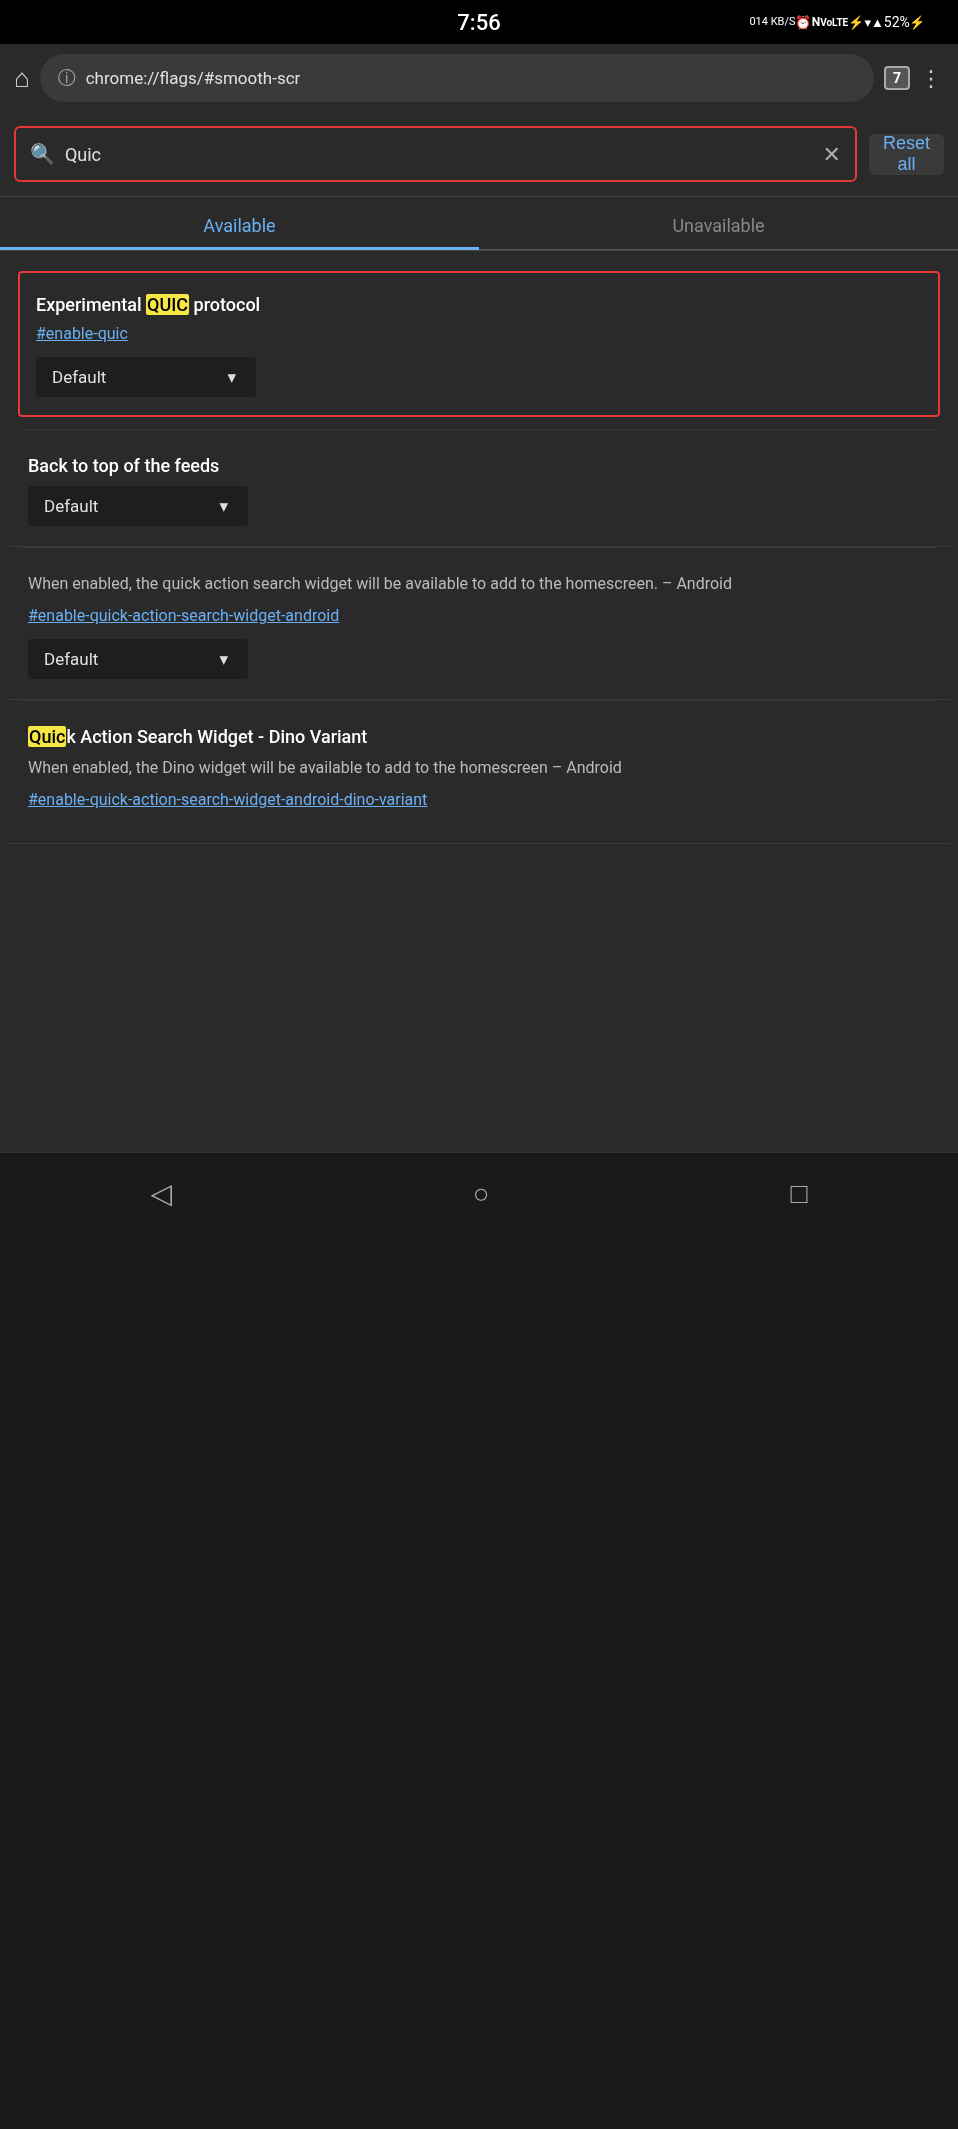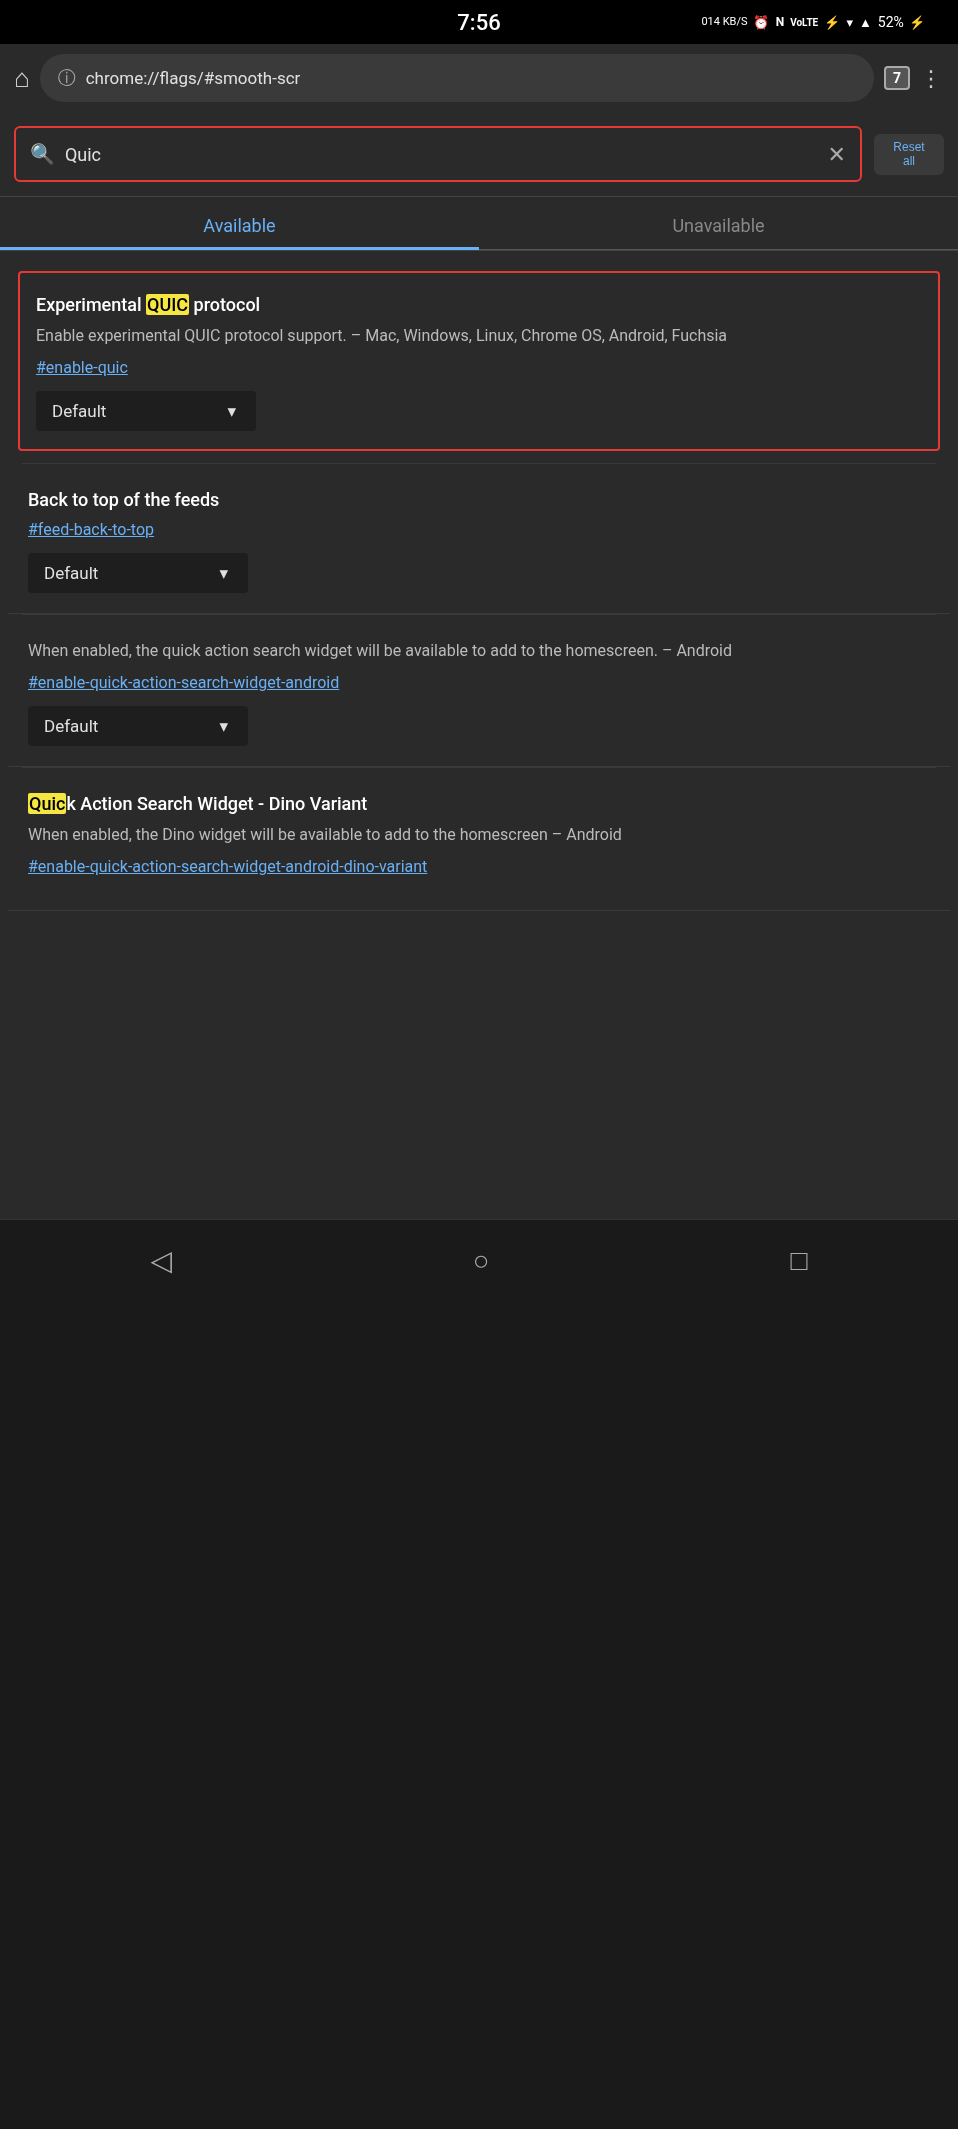--- a/index.html
+++ b/index.html
@@ -27,21 +27,20 @@
       color: #fff;
       font-size: 22px;
       font-weight: 500;
       position: absolute;
       left: 50%;
       transform: translateX(-50%);
     }
     .status-icons {
       display: flex;
       align-items: center;
-      gap: 6px;
       margin-left: auto;
       font-size: 14px;
       color: #fff;
     }
     .status-icons span { font-size: 13px; }
 
     
     .browser-chrome {
       background: #2a2a2a;
       padding: 10px 14px;
@@ -122,21 +121,21 @@
     .clear-icon {
       color: #aaa;
       font-size: 22px;
       cursor: pointer;
     }
     .reset-all-btn {
       background: #3a3a3a;
       border: none;
       border-radius: 6px;
       color: #6ab0f5;
-      font-size: 12px;
+      font-size: 18px;
       padding: 10px 14px;
       cursor: pointer;
       white-space: nowrap;
       height: 41px;
       display: flex;
       align-items: center;
       justify-content: center;
       min-width: 70px;
       font-weight: 500;
     }
@@ -309,35 +308,33 @@
     <span>Unavailable</span>
   </div>
 </div>
 
 <div class="content">
 
   <div class="flag-item highlighted">
     <div class="flag-title">
       <span>Experimental </span><span class="highlight">QUIC</span><span> protocol</span>
     </div>
-    <div class="flag-desc">Enable experimental QUIC protocol support. – Mac, Windows, Linux, Chrome OS, Android, Fuchsia</div>
     <a class="flag-link">#enable-quic</a>
     <div class="flag-dropdown">
       <span>Default</span>
       <span>▾</span>
     </div>
   </div>
 
   <div class="divider"></div>
 
   <div class="flag-item">
     <div class="flag-title">
       <span>Back to top of the feeds</span>
     </div>
-    <a class="flag-link">#feed-back-to-top</a>
     <div class="flag-dropdown">
       <span>Default</span>
       <span>▾</span>
     </div>
   </div>
 
   <div class="divider"></div>
 
   <div class="flag-item">
     <div class="flag-desc">When enabled, the quick action search widget will be available to add to the homescreen. – Android</div>

